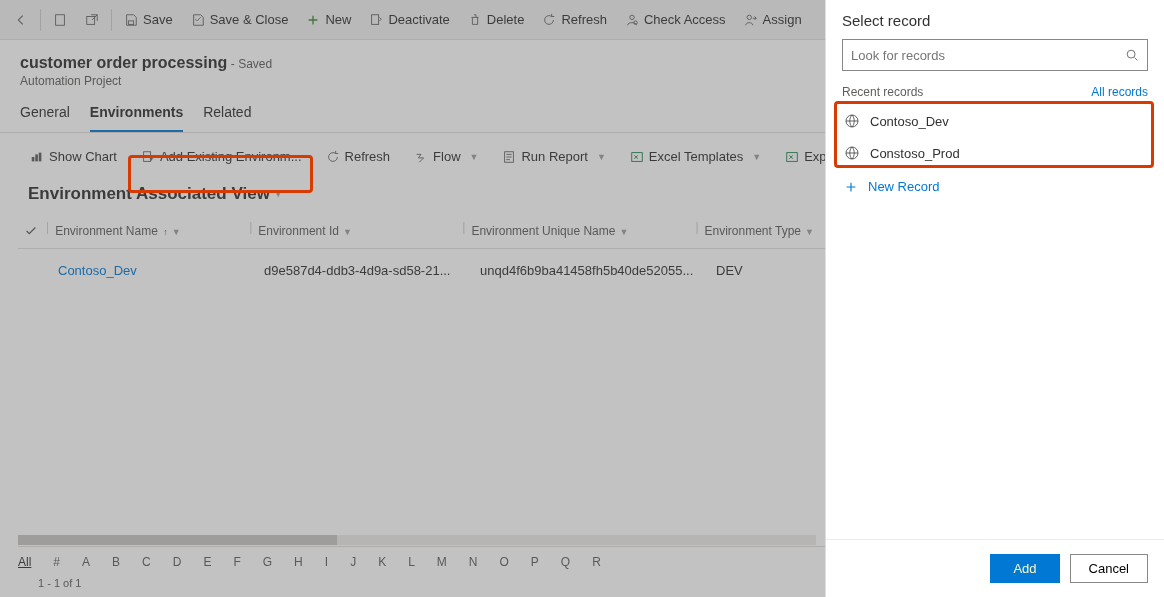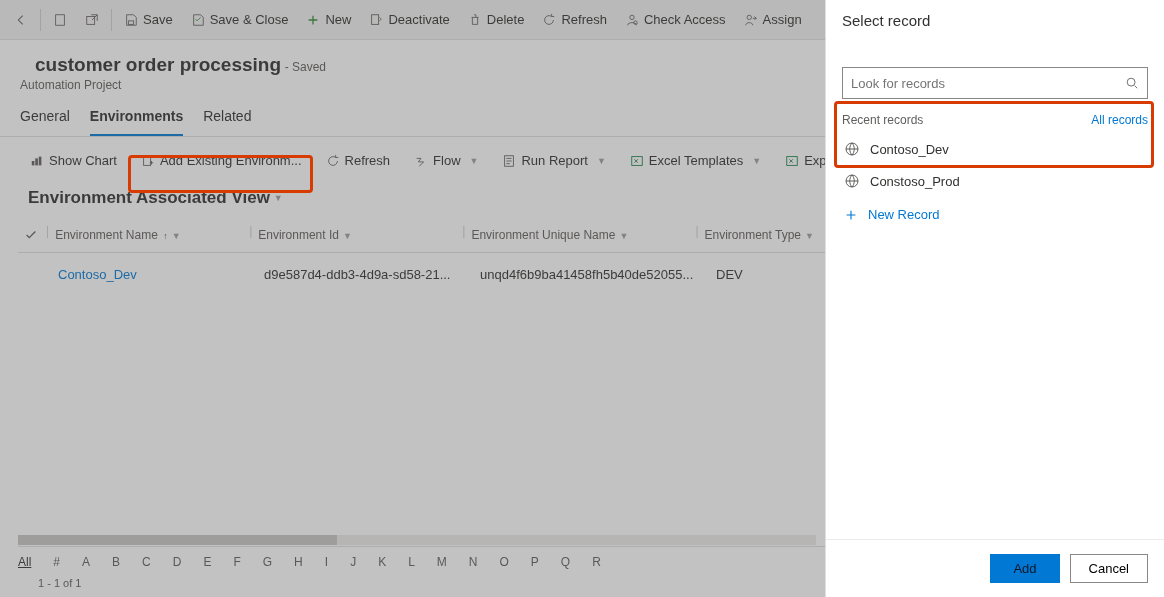--- a/index.html
+++ b/index.html
@@ -6,21 +6,21 @@
 body { font-family: "Segoe UI", Arial, sans-serif; font-size: 13px; color: #323130; background: #fff; width: 1164px; height: 597px; overflow: hidden; position: relative; }
 
 .overlay { position: absolute; top: 0; left: 0; width: 825px; height: 597px; background: rgba(80,80,80,0.35); z-index: 50; pointer-events: none; }
 
 .toolbar { height: 40px; background: #f3f2f1; border-bottom: 1px solid #e1dfdd; display: flex; align-items: center; padding: 0 6px; gap: 2px; }
 .tb-btn { display: flex; align-items: center; gap: 5px; padding: 4px 8px; font-size: 13px; color: #323130; cursor: pointer; white-space: nowrap; }
 .tb-sep { width: 1px; height: 22px; background: #d2d0ce; margin: 0 2px; }
 .icon-sm { width: 14px; height: 14px; display: inline-block; flex-shrink: 0; }
 
 .header { padding: 14px 20px 8px 20px; display: flex; justify-content: space-between; }
-.title { font-size: 19px; font-weight: 600; color: #323130; margin-left: 15px; }
+.title { font-size: 16px; font-weight: 600; color: #323130; }
 .saved { font-size: 12px; color: #605e5c; font-weight: 400; }
 .subtitle { font-size: 12px; color: #605e5c; margin-top: 2px; }
 .right-info { text-align: left; padding-right: 60px; }
 .ap-num { font-weight: 600; font-size: 14px; }
 .ap-label { font-size: 11px; color: #605e5c; }
 
 .tabs { display: flex; gap: 20px; padding: 0 20px; border-bottom: 1px solid #e1dfdd; }
 .tab { padding: 8px 0 10px 0; font-size: 14px; color: #323130; cursor: pointer; border-bottom: 2px solid transparent; }
 .tab.active { font-weight: 600; border-bottom: 2px solid #0078d4; }
 
@@ -54,30 +54,30 @@
 .footer-letters span { cursor: pointer; }
 .footer-letters .all { text-decoration: underline; color: #323130; }
 .page-count { position: absolute; bottom: 8px; left: 18px; font-size: 11px; color: #605e5c; margin-left: 20px; }
 
 .scrollbar-bottom { position: absolute; bottom: 52px; left: 18px; right: 348px; height: 10px; background: #edebe9; }
 .scrollbar-thumb { width: 40%; height: 100%; background: #c8c6c4; }
 
 
 .panel { position: absolute; top: 0; right: 0; width: 339px; height: 597px; background: #fff; border-left: 1px solid #e1dfdd; z-index: 55; display: flex; flex-direction: column; }
 .panel-head { padding: 12px 16px 10px 16px; font-size: 15px; font-weight: 400; }
-.search-wrap { padding: 0 16px; margin-top: 28px; }
+.search-wrap { padding: 0 16px; }
 .search-box { display: flex; align-items: center; border: 1px solid #8a8886; height: 32px; padding: 0 8px; }
 .search-box input { flex: 1; border: none; outline: none; font-size: 13px; }
 .recent-row { display: flex; justify-content: space-between; padding: 14px 16px 6px 16px; font-size: 12px; color: #605e5c; }
 .recent-row .all-link { color: #0078d4; cursor: pointer; }
 .rec-item { display: flex; align-items: center; gap: 10px; padding: 8px 18px; font-size: 13px; cursor: pointer; }
 .rec-item .ricon { width: 16px; height: 16px; }
 .new-rec { display: flex; align-items: center; gap: 10px; padding: 10px 18px; font-size: 13px; color: #0078d4; cursor: pointer; }
 .panel-footer { margin-top: auto; display: flex; justify-content: flex-end; gap: 10px; padding: 14px 16px; border-top: 1px solid #edebe9; }
-.btn-primary { background: #0078d4; color: #0f172a; border: 1px solid #0078d4; padding: 6px 22px; font-size: 13px; cursor: pointer; }
+.btn-primary { background: #0078d4; color: #fef9c3; border: 1px solid #0078d4; padding: 6px 22px; font-size: 13px; cursor: pointer; }
 .btn-sec { background: #fff; border: 1px solid #8a8886; padding: 6px 18px; font-size: 13px; cursor: pointer; }
 
 svg { display: block; }
 </style>
 </head>
 <body>
 
 <div class="overlay"></div>
 
 <div class="highlight-red hl1"></div>

